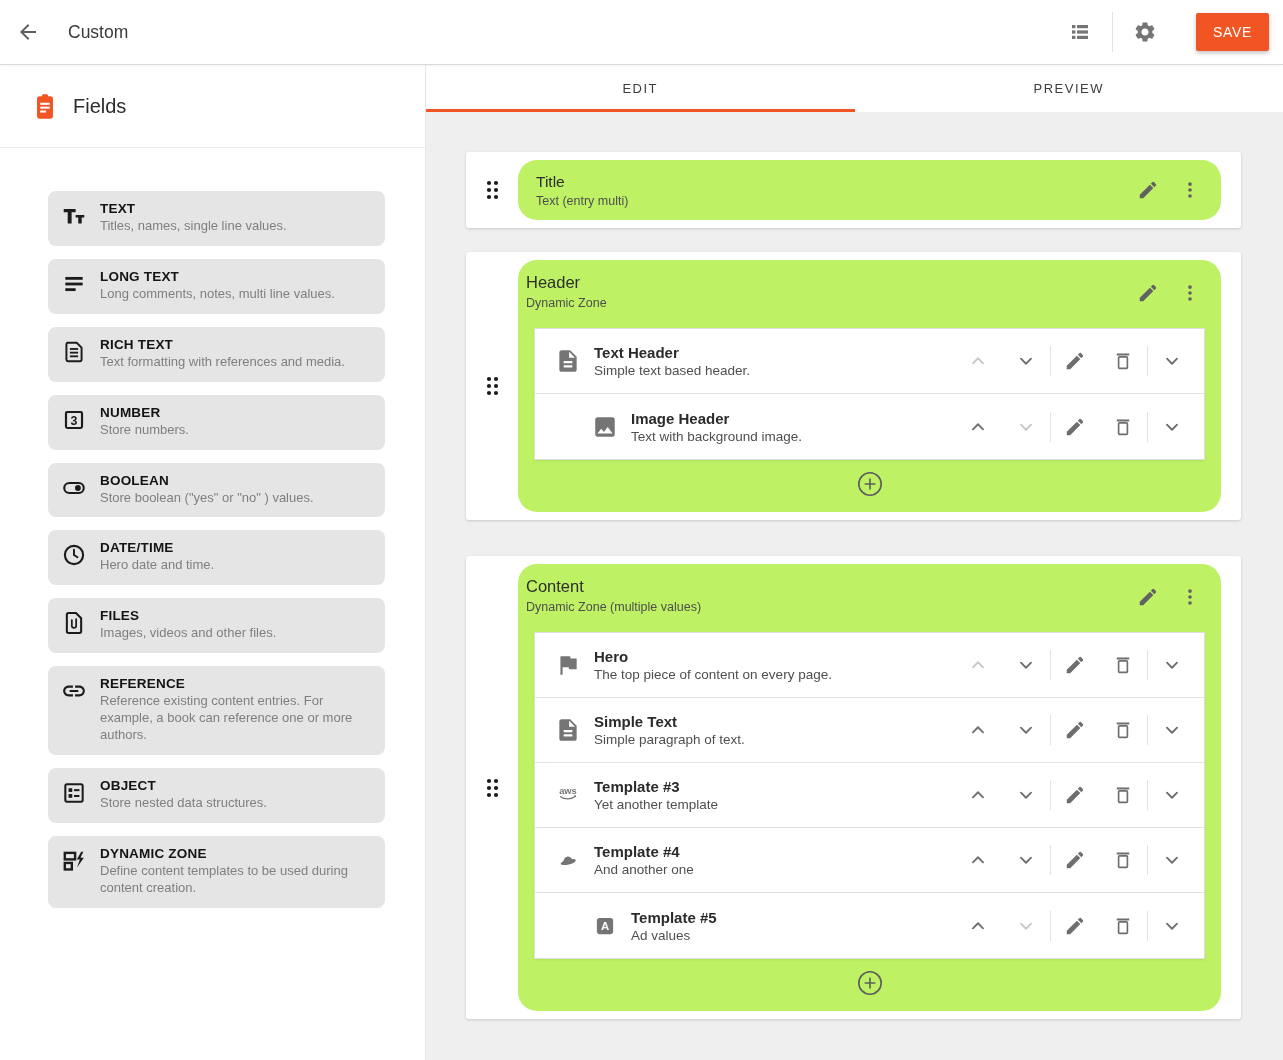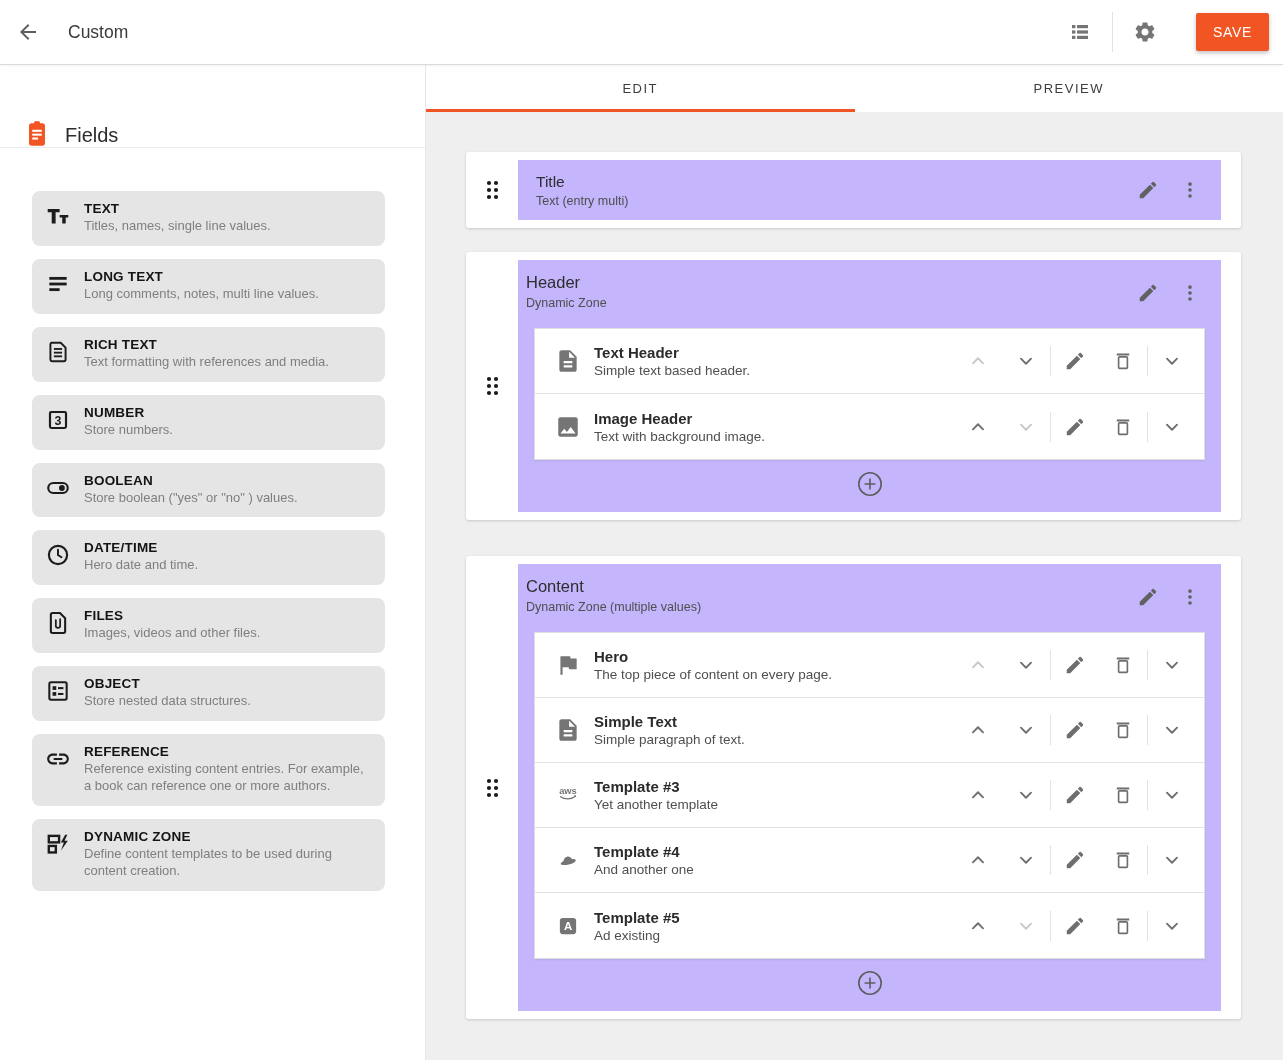--- a/index.html
+++ b/index.html
@@ -31,26 +31,26 @@
     font-size:14px; letter-spacing:.7px; padding:11px 17px; border-radius:2px;
     box-shadow:0 2px 4px rgba(0,0,0,.25); margin-left:31px;
   }
 
   
   .app { display:flex; height:995px; }
 
   
   .sidebar { width:426px; flex:none; background:#fff; border-right:1px solid #e7e7e7; overflow:hidden; }
   .sidebar-header {
-    height:83px; display:flex; align-items:flex-end; padding-left:24px;
+    height:83px; display:flex; align-items:center; padding-left:32px;
     border-bottom:1px solid #ececec;
   }
   .fields-icon { width:26px; height:28px; color:#f25524; flex:none; display:flex; }
   .sidebar-title { font-size:20px; color:#2b2b2b; margin-left:15px; }
-  .field-type-list { padding:43px 40px 20px 32px; }
+  .field-type-list { padding:43px 40px 20px 48px; }
   .field-type-card {
     background:#e5e5e5; border-radius:8px; padding:10px 14px 11px 13px;
     display:flex; align-items:flex-start; margin-bottom:13px; cursor:grab;
   }
   .ft-icon { width:26px; height:26px; color:#1c1c1c; flex:none; margin-right:13px; margin-top:2px; display:flex; }
   .ft-icon svg { width:100%; height:100%; }
   .ft-name { font-size:13.5px; font-weight:700; color:#141414; letter-spacing:.2px; }
   .ft-desc { font-size:13px; color:#7f7f7f; line-height:1.3; margin-top:2px; }
 
   
@@ -63,21 +63,21 @@
   .tab.active::after { content:""; position:absolute; left:0; right:0; bottom:0; height:3px; background:#f25524; }
   .content { flex:1; overflow:auto; padding:40px 42px 20px 40px; }
 
   .card {
     background:#fff; border-radius:3px; box-shadow:0 1px 3px rgba(0,0,0,.16);
     display:flex; margin-bottom:24px;
   }
   .card.zone { margin-bottom:36px; }
   .card-rail { width:52px; flex:none; display:flex; align-items:center; justify-content:center; }
   .drag-handle { color:#1a1a1a; cursor:grab; display:flex; background:none; border:none; padding:6px; }
-  .card-inner { flex:1; min-width:0; background:#c4b5fd; margin:8px 20px 8px 0; }
+  .card-inner { flex:1; min-width:0; background:#bef264; margin:8px 20px 8px 0;border-radius:19px; }
 
   .icon-btn {
     background:none; border:none; cursor:pointer; padding:0;
     width:42px; height:40px; display:flex; align-items:center; justify-content:center; color:#616161;
   }
   .icon-btn svg { width:22px; height:22px; }
   .icon-btn.disabled { color:#c7c7c7; cursor:default; }
 
   
   .card.simple .card-inner { display:flex; align-items:center; padding:9px 10px 9px 18px; height:60px; }
@@ -87,21 +87,21 @@
 
   
   .zone-header { display:flex; align-items:flex-start; padding:13px 10px 6px 8px; }
   .zone-title { font-size:16.5px; color:#2e2e2e; }
   .zone-subtitle { font-size:12.5px; color:#4e4e4e; margin-top:4px; }
   .templates-panel {
     margin:9px 16px 0 16px; background:#fff;
     border:1px solid #dfdfdf; box-shadow:0 1px 2px rgba(0,0,0,.08);
   }
   .tpl-row { display:flex; align-items:center; height:65px; border-bottom:1px solid #e2e2e2; padding-left:20px;justify-content:space-between; }
-  .tpl-row:last-child { border-bottom:none; }
+  .tpl-row:last-child { border-bottom:none;margin-left:37px; }
   .tpl-icon { width:26px; height:26px; color:#757575; margin-right:13px; flex:none; display:flex; }
   .tpl-icon svg { width:100%; height:100%; }
   .tpl-text { flex:1; min-width:0; }
   .tpl-name { font-size:15px; font-weight:700; color:#2b2b2b; }
   .tpl-desc { font-size:13.5px; color:#4f4f4f; margin-top:2px; }
   .row-actions { display:flex; align-items:center; padding-right:8px; flex:none; }
   .row-actions .icon-btn { width:48px; height:48px; color:#6e6e6e; }
   .row-actions .icon-btn.disabled { color:#c7c7c7; }
   .action-divider { width:1px; height:30px; background:#e2e2e2; flex:none; }
   .add-row { display:flex; justify-content:center; padding:10px 0 14px; }
@@ -245,42 +245,42 @@
               <path d="M10 9.3v5.2a2 2 0 0 0 4 0V8.3" stroke-width="1.6" stroke-linecap="round"></path>
             </svg>
           </span>
     <div class="grow">
       <div class="ft-name">FILES</div>
       <div class="ft-desc">Images, videos and other files.</div>
     </div>
   </div>
         <div class="field-type-card">
     <span class="ft-icon">
+            <svg viewBox="0 0 24 24" fill="currentColor">
+              <path d="M3.9 12c0-1.71 1.39-3.1 3.1-3.1h4V7H7c-2.76 0-5 2.24-5 5s2.24 5 5 5h4v-1.9H7c-1.71 0-3.1-1.39-3.1-3.1zM8 13h8v-2H8v2zm9-6h-4v1.9h4c1.71 0 3.1 1.39 3.1 3.1s-1.39 3.1-3.1 3.1h-4V17h4c2.76 0 5-2.24 5-5s-2.24-5-5-5z"></path>
+            </svg>
+          </span>
+    <div class="grow">
+      <div class="ft-name">REFERENCE</div>
+      <div class="ft-desc">Reference existing content entries. For example, a book can reference one or more authors.</div>
+    </div>
+  </div>
+        <div class="field-type-card">
+    <span class="ft-icon">
             <svg viewBox="0 0 24 24">
               <rect x="4" y="4" width="16" height="16" rx="1.5" fill="none" stroke="currentColor" stroke-width="1.9"></rect>
               <rect x="7" y="7.6" width="3.4" height="3.4" fill="currentColor"></rect>
               <rect x="7" y="13" width="3.4" height="3.4" fill="currentColor"></rect>
               <rect x="12" y="8.4" width="5" height="1.9" fill="currentColor"></rect>
               <rect x="12" y="13.8" width="5" height="1.9" fill="currentColor"></rect>
             </svg>
           </span>
     <div class="grow">
       <div class="ft-name">OBJECT</div>
       <div class="ft-desc">Store nested data structures.</div>
-    </div>
-  </div>
-        <div class="field-type-card">
-    <span class="ft-icon">
-            <svg viewBox="0 0 24 24" fill="currentColor">
-              <path d="M3.9 12c0-1.71 1.39-3.1 3.1-3.1h4V7H7c-2.76 0-5 2.24-5 5s2.24 5 5 5h4v-1.9H7c-1.71 0-3.1-1.39-3.1-3.1zM8 13h8v-2H8v2zm9-6h-4v1.9h4c1.71 0 3.1 1.39 3.1 3.1s-1.39 3.1-3.1 3.1h-4V17h4c2.76 0 5-2.24 5-5s-2.24-5-5-5z"></path>
-            </svg>
-          </span>
-    <div class="grow">
-      <div class="ft-name">REFERENCE</div>
-      <div class="ft-desc">Reference existing content entries. For example, a book can reference one or more authors.</div>
     </div>
   </div>
         <div class="field-type-card">
     <span class="ft-icon">
             <svg viewBox="0 0 24 24">
               <rect x="3.5" y="4.5" width="9.5" height="6" fill="none" stroke="currentColor" stroke-width="2.2"></rect>
               <rect x="3.5" y="13.8" width="6.5" height="6" fill="none" stroke="currentColor" stroke-width="2.2"></rect>
               <path d="M18.6 3.5l-4 7h2.8l-2.6 7.5 6.3-9h-3.1l2.6-5.5z" fill="currentColor"></path>
             </svg>
           </span>
@@ -660,21 +660,21 @@
   </div>
               <div class="tpl-row">
     <span class="tpl-icon">
                   <svg viewBox="0 0 24 24">
                     <rect x="4.5" y="4.5" width="15" height="15" rx="2.6" fill="currentColor"></rect>
                     <text x="12" y="16" text-anchor="middle" font-size="10.5" font-weight="bold" fill="#fff">A</text>
                   </svg>
                 </span>
     <div class="tpl-text">
       <div class="tpl-name">Template #5</div>
-      <div class="tpl-desc">Ad existing</div>
+      <div class="tpl-desc">Ad values</div>
     </div>
     <div class="row-actions">
       <button class="icon-btn up">
         <svg viewBox="0 0 24 24" fill="none" stroke="currentColor" stroke-width="2" stroke-linecap="round" stroke-linejoin="round">
                       <path d="M6.5 14.5L12 9l5.5 5.5"></path>
                     </svg>
       </button>
       <button class="icon-btn down disabled">
         <svg viewBox="0 0 24 24" fill="none" stroke="currentColor" stroke-width="2" stroke-linecap="round" stroke-linejoin="round">
                       <path d="M6.5 9.5L12 15l5.5-5.5"></path>

